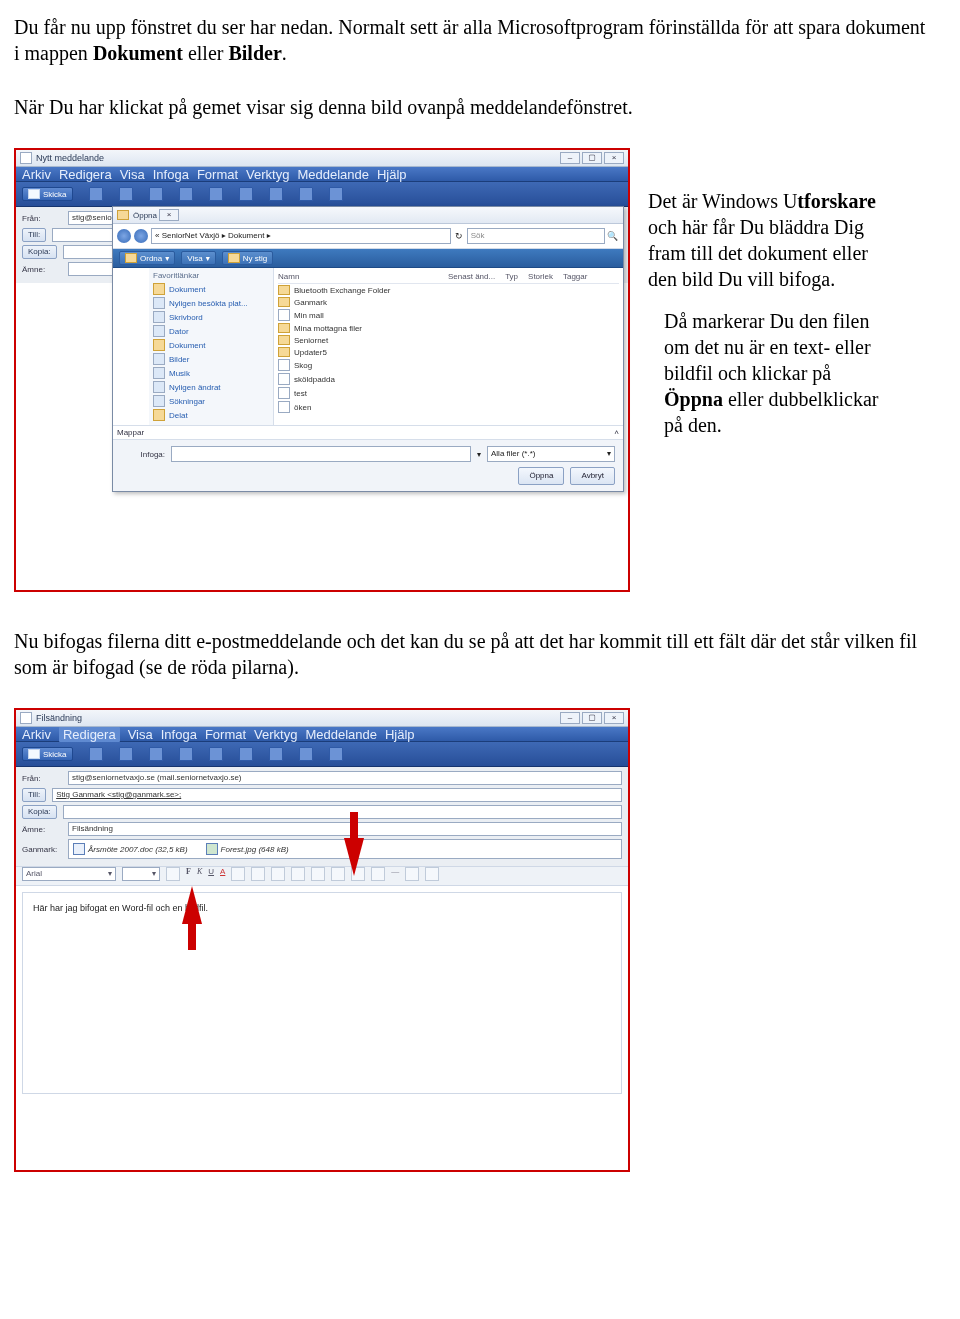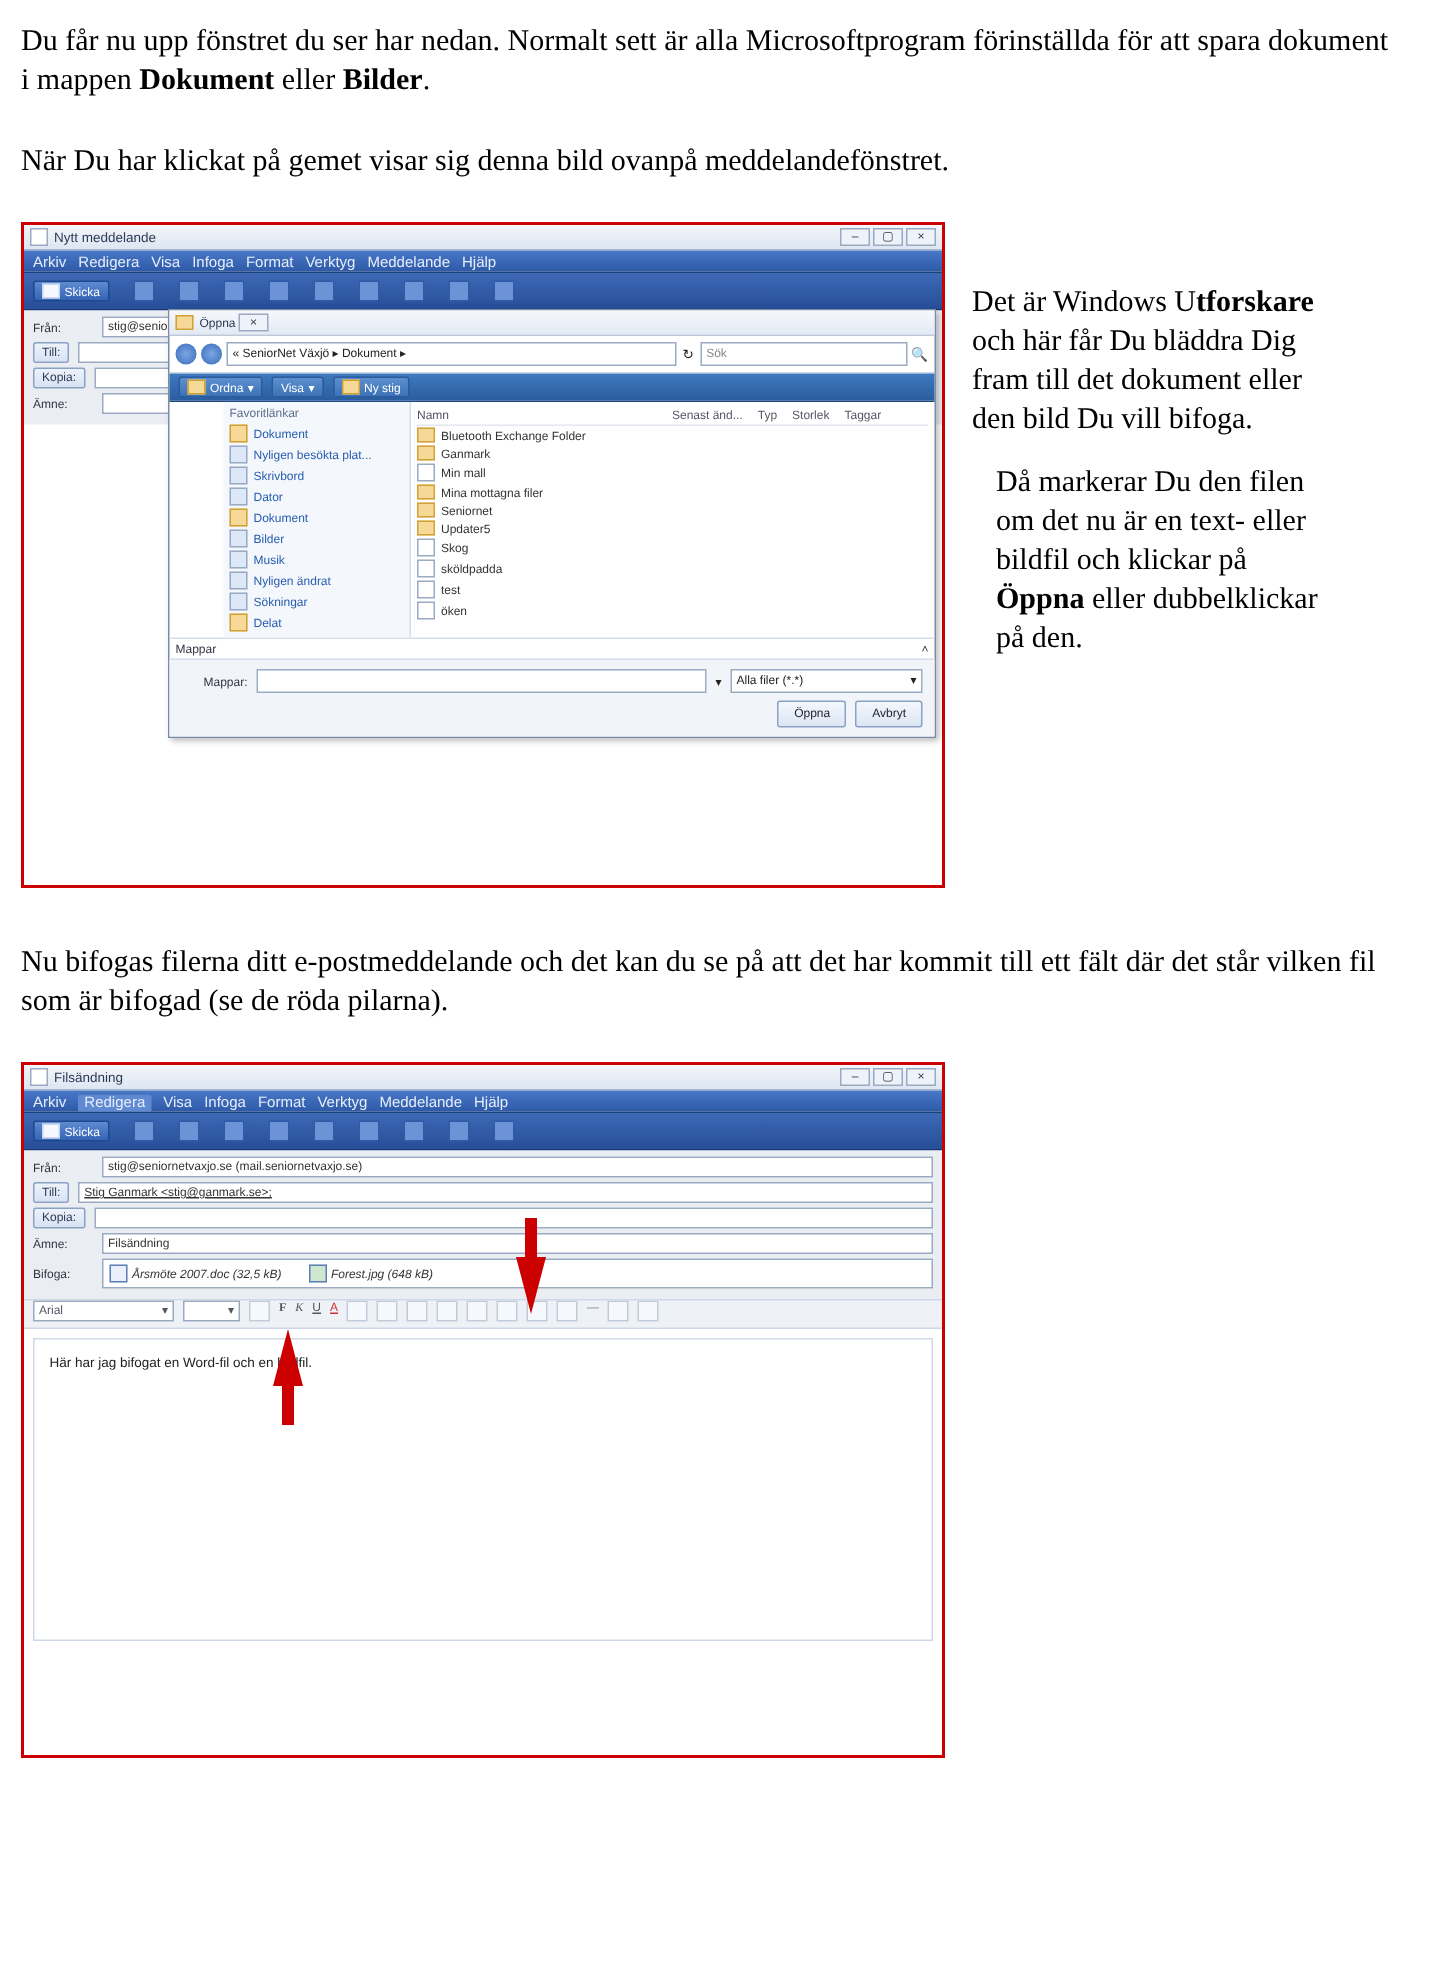--- a/index.html
+++ b/index.html
@@ -49,22 +49,22 @@
   }
   .winbar .spacer { flex: 1; }
   .winbtn {
     display:inline-block;width:18px;height:10px;border:1px solid #9aaac2;margin-left:2px;
     background:#eef3fa;text-align:center;line-height:10px;font-size:8px;color:#334;
   }
   .menubar {
     height: 14px;
     background: linear-gradient(#4a78c6,#2e5aa8);
     color: #e6eefc;
-    font-size: 10px;
-    display:flex;align-items:flex-end;gap:8px;padding:0 6px;
+    font-size: 13px;
+    display:flex;align-items:flex-start;gap:8px;padding:0 6px;
     border-bottom:1px solid #1b3d7a;
   }
   .toolbar {
     height: 24px;
     background: linear-gradient(#3e69b5,#274e98);
     display:flex;align-items:center;gap:16px;padding:0 6px;
     border-bottom:1px solid #16346e;
     color:#fff;
   }
   .btn-send{
@@ -347,21 +347,21 @@
                 <span>öken</span>
               </div>
           </div>
         </div>
         <div class="mappar">
           <span>Mappar</span>
             <span class="chev">˄</span>
         </div>
         <div class="odfoot">
           <div class="r1">
-            <label>Mappar:</label>
+            <label>Infoga:</label>
             <div class="fname"></div>
             <span style="font-size:8px;">▾</span>
             <div class="ftype"><span>Alla filer (*.*)</span> <span style="float:right">▾</span></div>
           </div>
           <div class="odbtns">
             <span class="vbtn">Öppna</span>
             <span class="vbtn">Avbryt</span>
           </div>
         </div>
       </div>
@@ -424,21 +424,21 @@
       </div>
       <div class="formrow">
         <span class="fbtn">Kopia:</span>
         <div class="fld"></div>
       </div>
       <div class="formrow">
         <label>Ämne:</label>
         <div class="fld">Filsändning</div>
       </div>
       <div class="formrow">
-        <label>Bifoga:</label>
+        <label>Ganmark:</label>
         <div class="attachfield">
           <span class="attitem">
             <span style="width:10px;height:10px;border:1px solid #5c7fb8;background:#e9f0fb;"></span>
             <span>Årsmöte 2007.doc (32,5 kB)</span>
           </span>
           <span class="attitem">
             <span style="width:10px;height:10px;border:1px solid #5c7fb8;background:#cfe6cf;"></span>
             <span>Forest.jpg (648 kB)</span>
           </span>
         </div>

